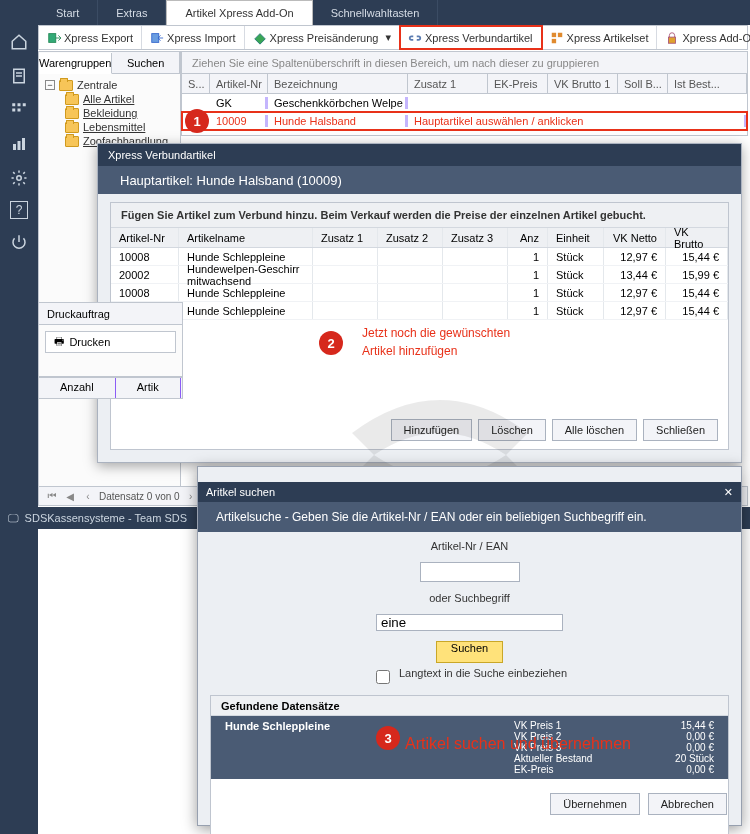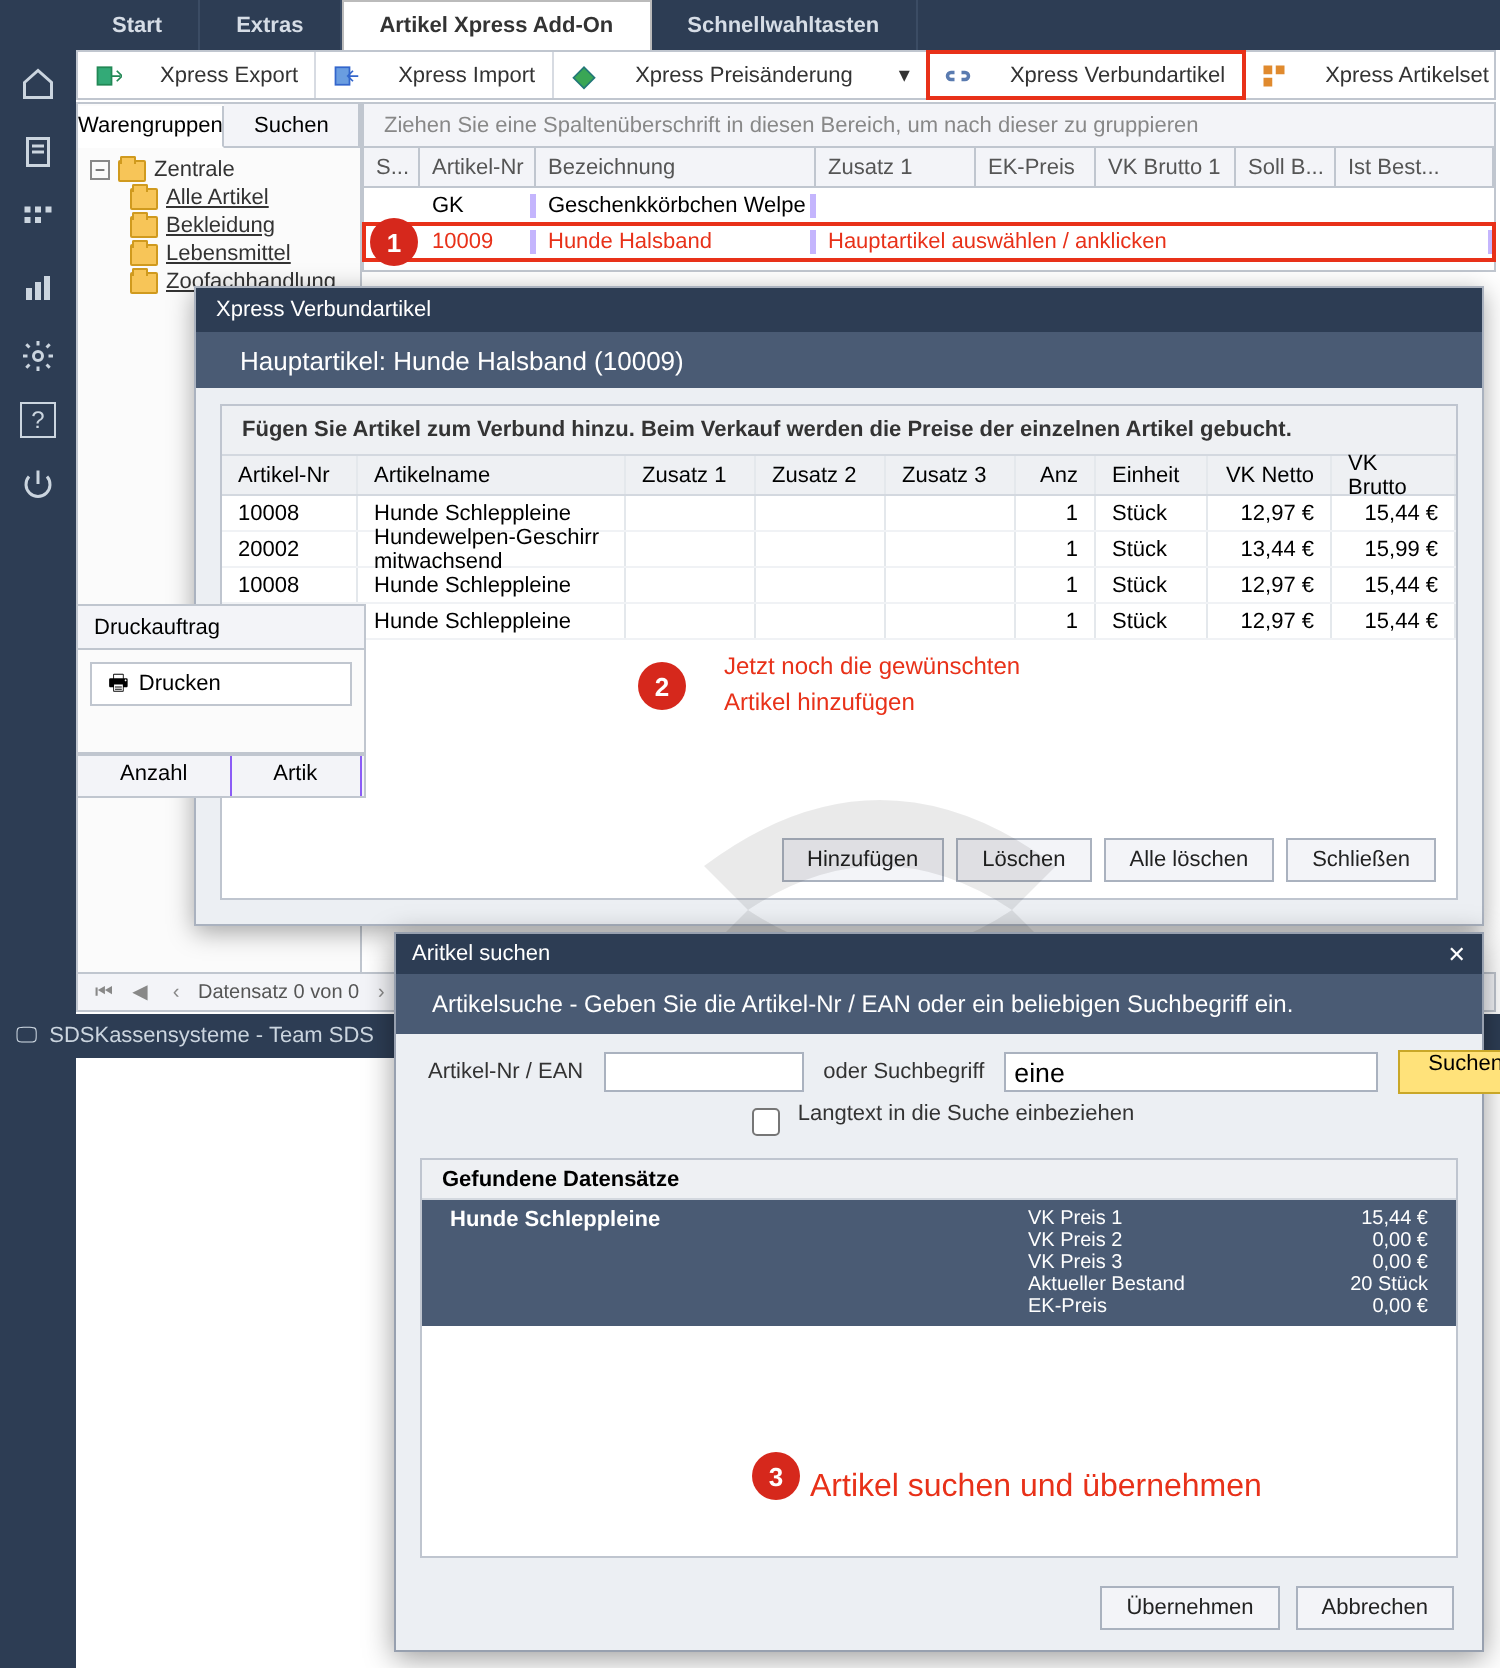--- a/index.html
+++ b/index.html
@@ -1,26 +1,26 @@
 <!DOCTYPE html>
 <html><head>
 <meta charset="utf-8">
 <style>
   * { box-sizing: border-box; font-family: "Segoe UI", Tahoma, sans-serif; }
   html,body { margin:0; padding:0; background:#fff; width:750px; height:834px; overflow:hidden; font-size:11px; }
   .root { position:relative; width:750px; height:834px; }
 
   
   .menubar { position:absolute; left:0; top:0; right:0; height:25px; background:#2d3d54; display:flex; align-items:stretch; padding-left:38px; color:#d6dde6; }
-  .menubar .mtab { padding:0 18px; display:flex; align-items:center; cursor:pointer; border-right:1px solid #3b4c64;font-weight:bold; }
+  .menubar .mtab { padding:0 18px; display:flex; align-items:center; cursor:pointer; border-right:1px solid #3b4c64; }
   .menubar .mtab.active { background:#fff; color:#333; border-top:1px solid #bbb; border-left:1px solid #bbb; border-right:1px solid #bbb; }
 
   
   .ribbon { position:absolute; left:38px; right:2px; top:25px; height:25px; background:#fff; border:1px solid #c0c6cf; display:flex; align-items:center; }
-  .ribbon .rb-btn { height:23px; display:flex; align-items:center; padding:0 8px; border-right:1px solid #d7dbe2; gap:19px; white-space:nowrap; cursor:pointer; color:#333; }
+  .ribbon .rb-btn { height:23px; display:flex; align-items:center; padding:0 8px; border-right:1px solid #d7dbe2; gap:3px; white-space:nowrap; cursor:pointer; color:#333; }
   .ribbon .rb-btn.hl { outline:2px solid #e83119; outline-offset:-1px; }
   .rb-icon { width:14px; height:14px; display:inline-block; }
 
   
   .iconstrip { position:absolute; left:0; top:25px; bottom:0; width:38px; background:#2d3d54; display:flex; flex-direction:column; align-items:center; padding-top:6px; gap:12px; }
   .iconstrip .si { width:22px; height:22px; display:flex; align-items:center; justify-content:center; color:#cbd5df; cursor:pointer; }
 
   
   .leftpanel { position:absolute; left:38px; top:51px; width:143px; bottom:330px; background:#fbfbfb; border:1px solid #c0c6cf; }
   .sidetabs { height:22px; display:flex; border-bottom:1px solid #c0c6cf; }
@@ -73,23 +73,23 @@
   .subtabs .sbt { padding:3px 21px; border-right:1px solid #8b5cf6; cursor:pointer;}
 
   
   .pager { position:absolute; left:38px; top:486px; right:2px; height:20px; background:#f3f4f8; border:1px solid #c0c6cf; display:flex; align-items:center; gap:4px; padding:0 6px; color:#555; font-size:10px;}
   .pager .pbtn2 { width:14px; height:14px; display:flex; align-items:center; justify-content:center; cursor:pointer; color:#888; }
 
   .statusbar { position:absolute; left:0; right:0; top:507px; height:22px; background:#2d3d54; color:#cbd5df; display:flex; align-items:center; padding:0 8px; gap:6px; }
 
   
   .dlg2 { position:absolute; left:197px; top:466px; width:545px; height:360px; background:#eceff3; border:1px solid #97a0af; box-shadow:0 3px 14px rgba(0,0,0,.4); z-index:60; }
-  .dlg2 .d2title { height:20px; background:#2d3d54; color:#fff; display:flex; align-items:center; justify-content:space-between; padding:0 8px; font-size:11px;}
+  .dlg2 .d2title { height:20px; background:#2d3d54; color:#fff; display:flex; align-items:center; justify-content:space-between; padding:0 8px; font-size:11px;margin-top:15px;}
   .dlg2 .d2sub { height:30px; background:#4a5b74; color:#fff; display:flex; align-items:center; padding:0 18px; font-size:12px; }
-  .d2form { padding:8px 16px 4px 16px; display:flex; align-items:center; gap:10px; background:#eceff3;}
+  .d2form { padding:8px 16px 4px 16px; display:flex; align-items:center; gap:10px; background:#eceff3;flex-direction:column;}
   .d2form label{white-space:nowrap;color:#333;}
   .d2form input[type=text]{ height:20px; border:1px solid #aab2bf; padding:0 4px; background:#fff; }
   .d2form .searchbtn { height:22px; padding:0 14px; background:#ffe27a; border:1px solid #c9a728; cursor:pointer;}
   .d2chk { padding:0 16px 8px 16px; display:flex; align-items:flex-start; gap:6px; justify-content:center; color:#333;}
   .d2chk input { width:14px; height:14px; }
   .d2results { margin:0 12px; border:1px solid #bfc5cf; height:200px; background:#fff; overflow:hidden;}
   .d2results .rh { height:20px; background:#eef0f3; border-bottom:1px solid #d3d8df; display:flex; align-items:center; padding:0 10px; font-weight:bold;}
   .d2row { background:#4a5b74; color:#fff; padding:4px 14px; display:flex; }
   .d2row .d2left{ flex:1; font-weight:bold;}
   .d2row .d2right { width:200px; display:flex; flex-direction:column; font-size:10px;}

